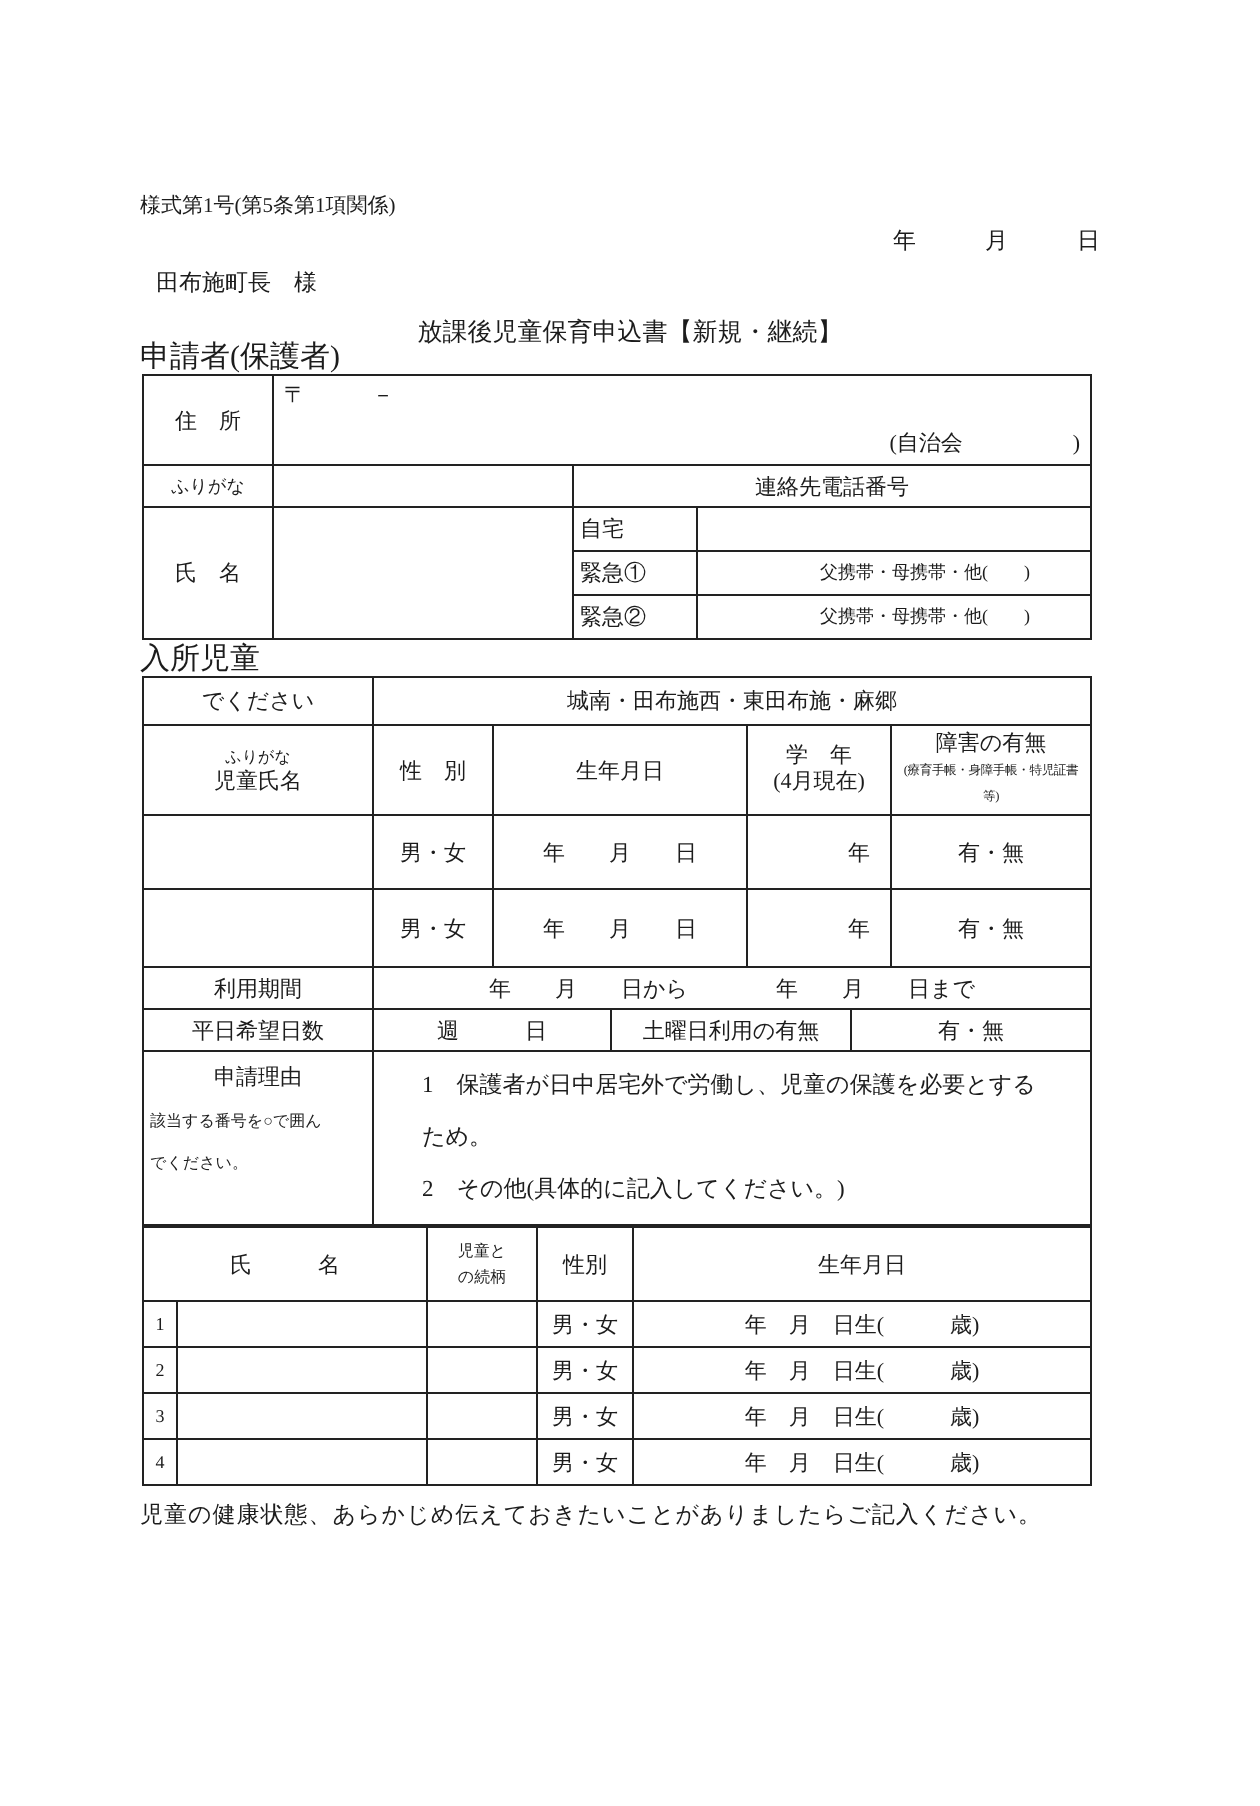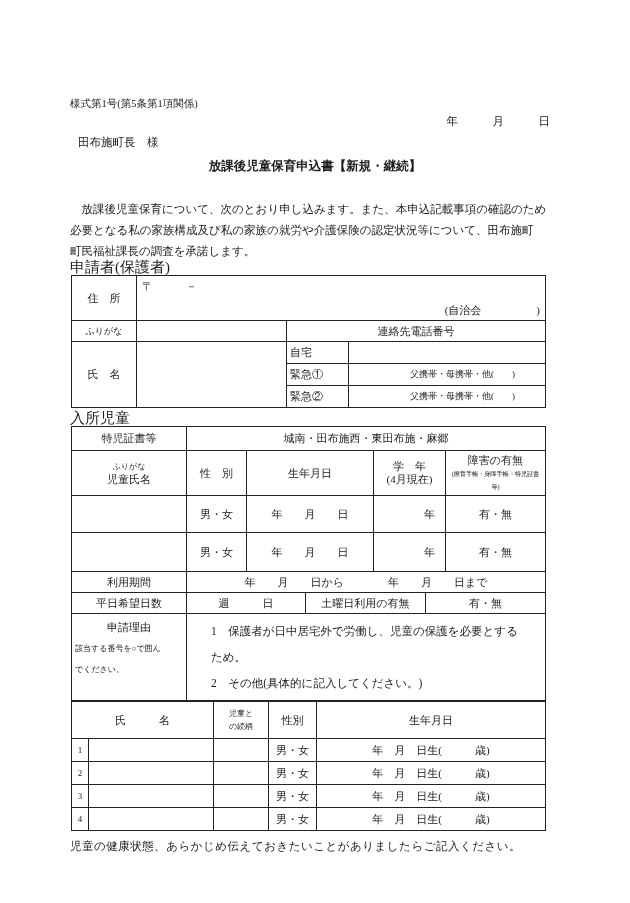--- a/index.html
+++ b/index.html
@@ -9,21 +9,21 @@
     background:#ffffff;
     color:#1c1c1c;
     font-family:"Liberation Serif","DejaVu Serif",serif;
     box-sizing:border-box;
     padding-top:96px;
     overflow:hidden;
   }
   .form-number { margin-left:70px; font-size:10.5px; line-height:15px; }
   .date-line { text-align:right; margin:3px 80px 0 0; font-size:11.5px; line-height:15px; }
   .addressee { margin:6px 0 0 78px; font-size:11.5px; line-height:15px;font-family:Liberation Mono, monospace; }
-  .doc-title { text-align:center; margin-top:8px; font-size:12.5px; font-weight:bold; line-height:16px; }
+  .doc-title { text-align:center; margin-top:8px; font-size:12.5px; font-weight:normal; line-height:16px; }
   .intro { margin:25px 0 0 70px; width:482px; font-size:11.5px; line-height:21px; }
   .section-label { margin:0 0 0 70px; font-size:15px; line-height:15px; }
   .lbl1 { margin-top:-2px; }
   .lbl2 { margin-top:3px; }
   .lbl3 { margin-top:5px; }
   table { border-collapse:collapse; table-layout:fixed; width:474px; margin-left:71px; }
   table.joined { margin-top:-1px; }
   td { border:1px solid #222; font-size:11px; padding:0 3px; vertical-align:middle; overflow:hidden; }
   .c { text-align:center; }
   .r { text-align:right; }
@@ -47,25 +47,20 @@
 </head>
 <body>
 
 <div class="page">
 
   <div class="form-number">様式第1号(第5条第1項関係)</div>
   <div class="date-line">年　　　月　　　日</div>
   <div class="addressee">田布施町長　様</div>
   <div class="doc-title">放課後児童保育申込書【新規・継続】</div>
 
-  <div class="intro">
-    <div>　放課後児童保育について、次のとおり申し込みます。また、本申込記載事項の確認のため</div>
-    <div>必要となる私の家族構成及び私の家族の就労や介護保険の認定状況等について、田布施町</div>
-    <div>町民福祉課長の調査を承諾します。</div>
-  </div>
 
   <div class="section-label lbl1">申請者(保護者)</div>
 
   <table>
     <colgroup>
         <col style="width:65px">
         <col style="width:150px">
         <col style="width:62px">
         <col style="width:197px">
       </colgroup>
@@ -104,21 +99,21 @@
   <table>
     <colgroup>
         <col style="width:115px">
         <col style="width:60px">
         <col style="width:127px">
         <col style="width:72px">
         <col style="width:100px">
       </colgroup>
     <tbody>
         <tr>
-      <td class="c" style="height:23px">特児証書等</td>
+      <td class="c" style="height:23px">でください</td>
       <td colspan="4" class="c">城南・田布施西・東田布施・麻郷</td>
     </tr>
     <tr>
       <td class="c two-line" style="height:40px">
         <div class="small">ふりがな</div>
         <div>児童氏名</div>
       </td>
       <td class="c">性　別</td>
       <td class="c">生年月日</td>
       <td class="c two-line">

